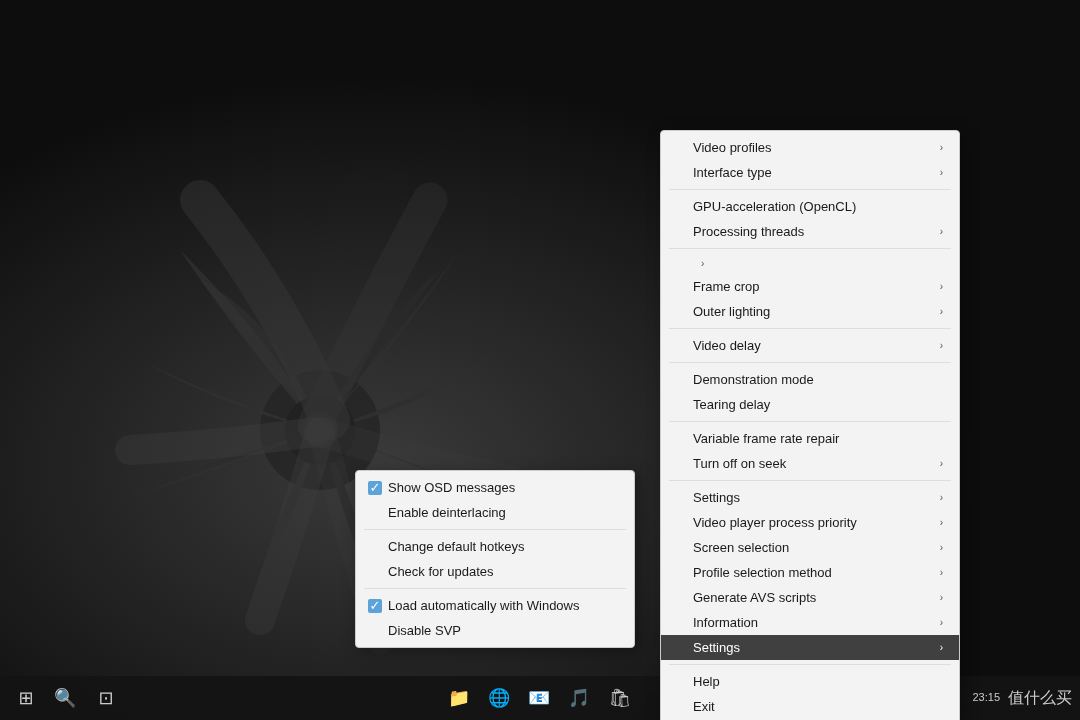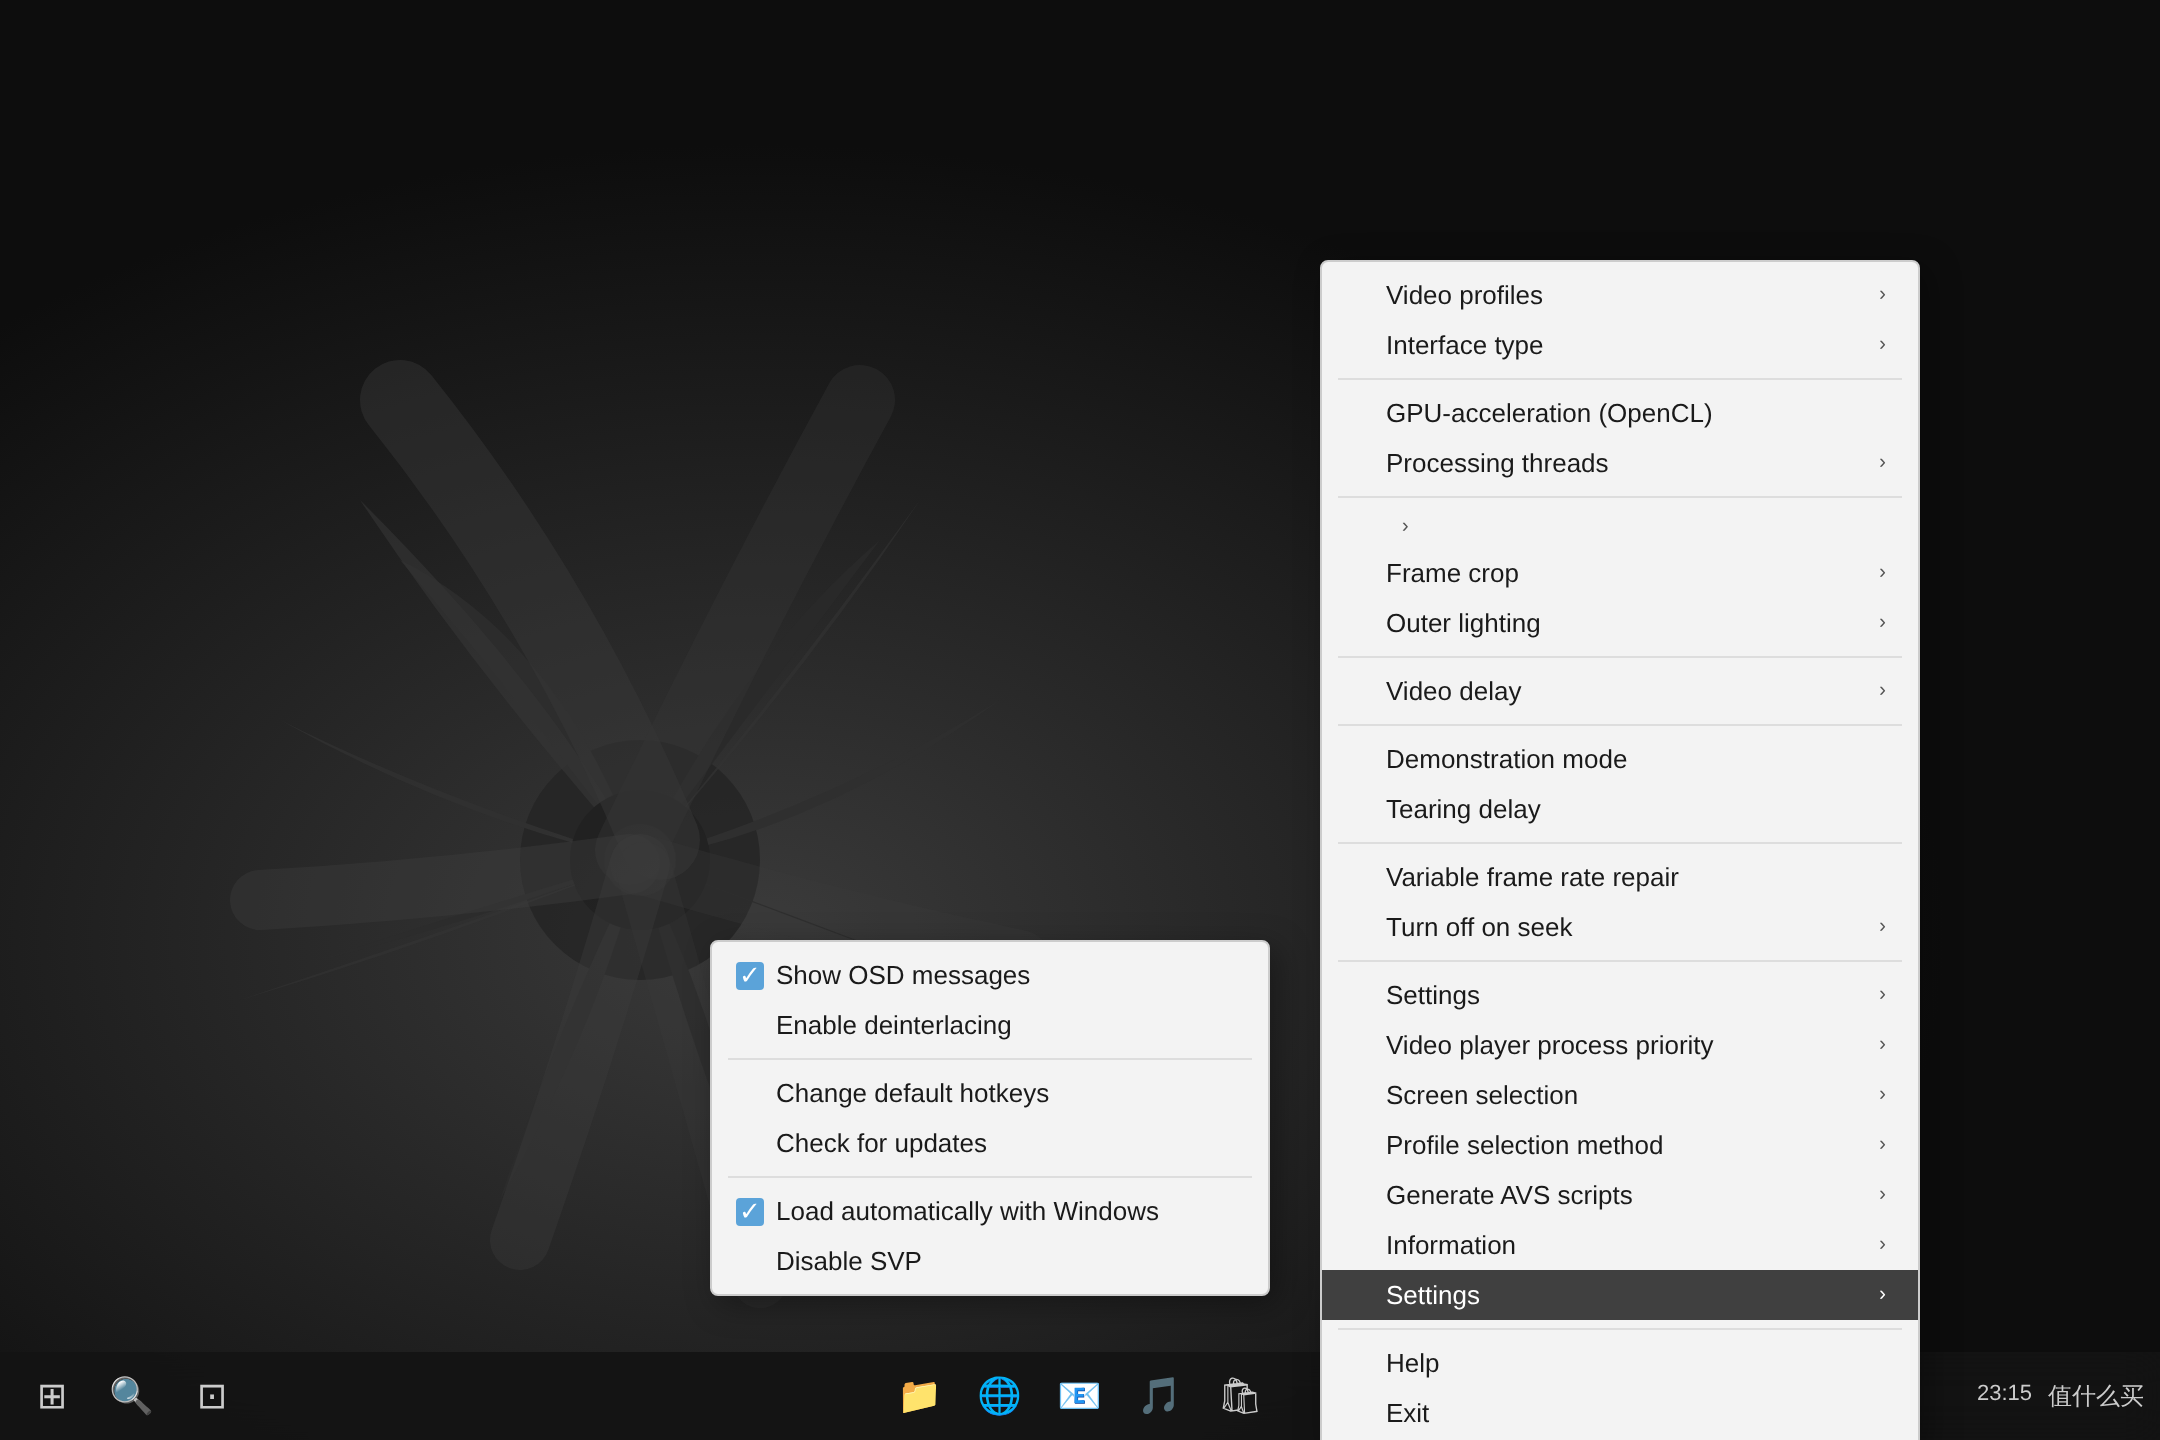--- a/index.html
+++ b/index.html
@@ -392,15 +392,15 @@
     <div class="taskbar-icon">📁</div>
     <div class="taskbar-icon">🌐</div>
     <div class="taskbar-icon">📧</div>
     <div class="taskbar-icon">🎵</div>
     <div class="taskbar-icon">🛍</div>
   </div>
   <div class="taskbar-right">
     <div class="taskbar-clock">
       <div>23:15</div>
     </div>
-    <div style="font-size:12px;color:#ccc;">值什么买</div>
+    <div style="font-size:16px;color:#ccc;">值什么买</div>
   </div>
 </div>
 
 </body></html>

